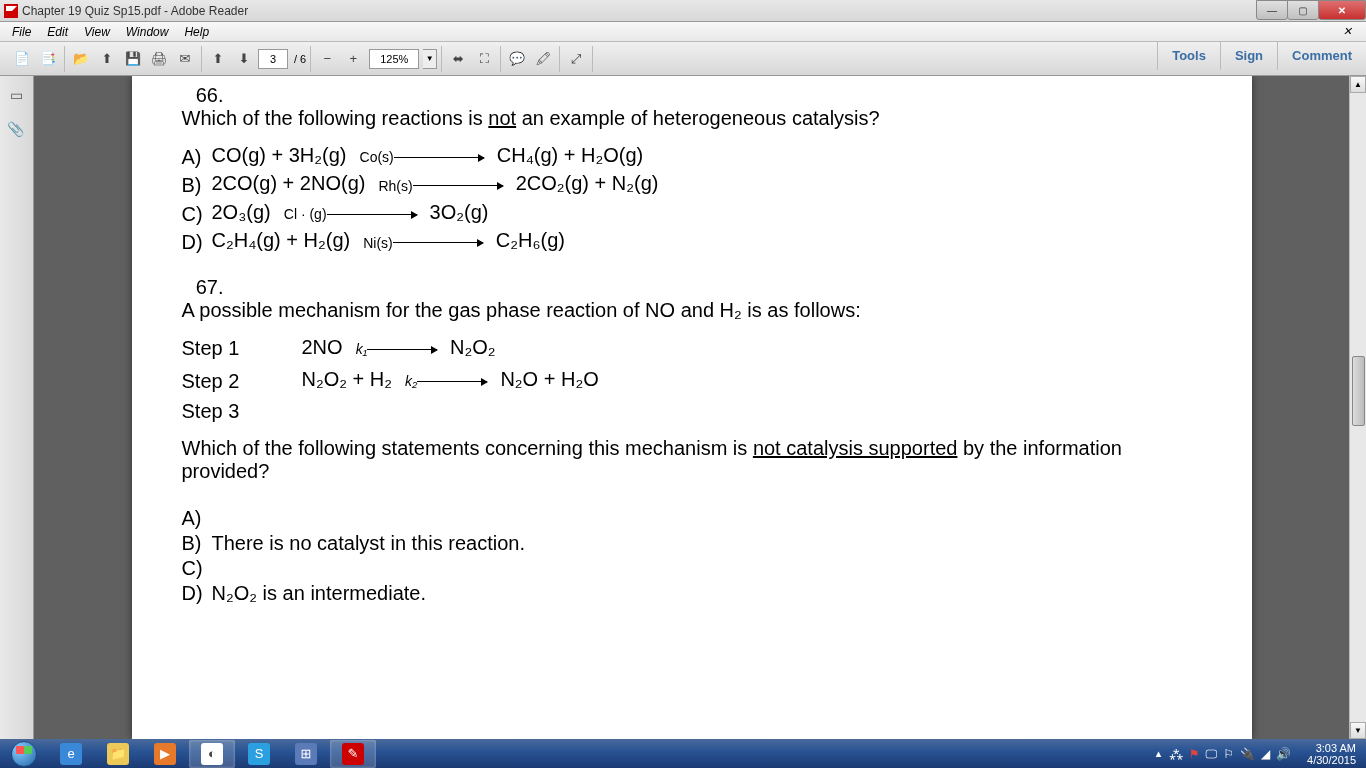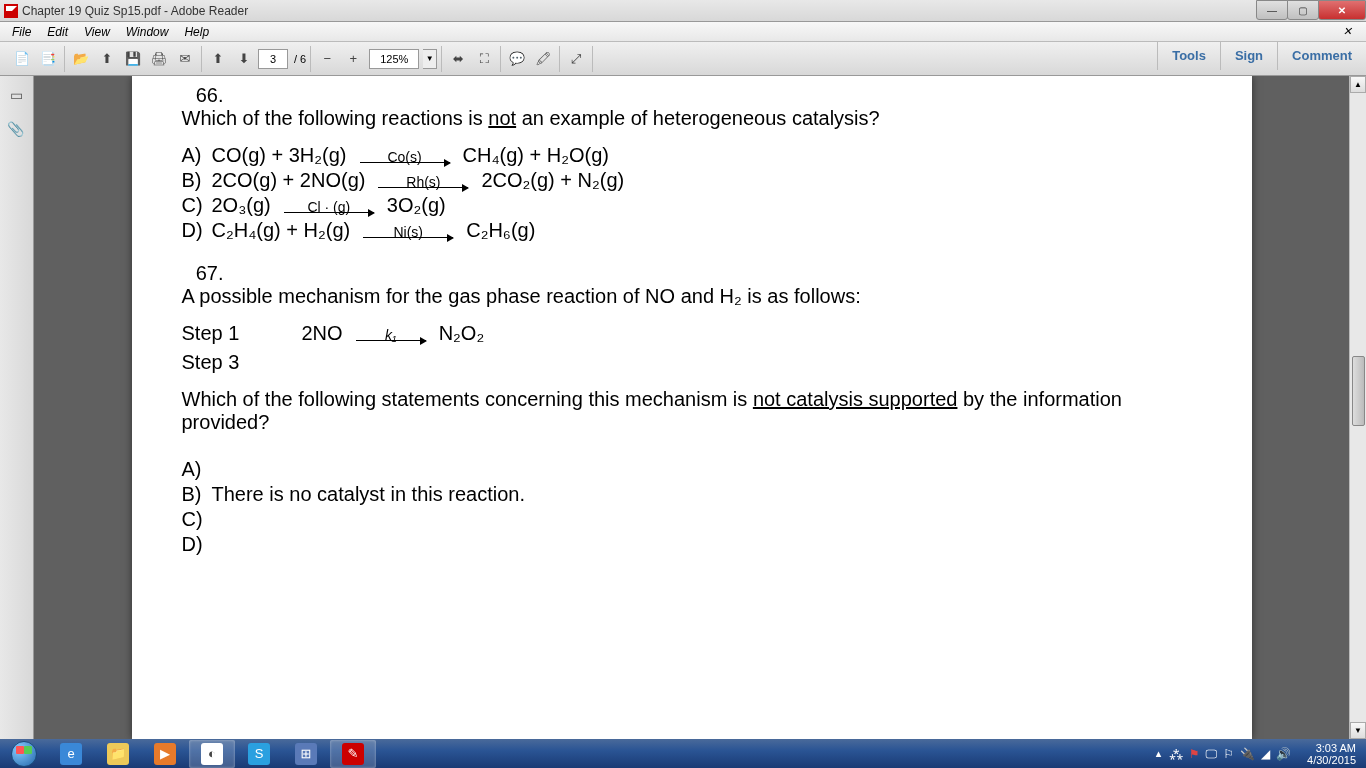--- a/index.html
+++ b/index.html
@@ -33,21 +33,21 @@
 .page-area { flex: 1; display: flex; justify-content: center; overflow: hidden; position: relative; }
 .page { width: 1120px; background: #fff; box-shadow: 0 0 8px rgba(0,0,0,0.5); padding: 8px 50px 20px 50px; font-family: "Times New Roman", serif; font-size: 20px; color: #000; }
 .qnum { display: inline-block; width: 42px; text-align: right; vertical-align: top; }
 .qtext { display: inline-block; width: 980px; vertical-align: top; }
 .q { margin-bottom: 18px; }
 .opts { margin-top: 14px; }
 .opt-row { display: flex; align-items: center; margin-bottom: 2px; }
 .opt-label { width: 30px; }
 .eqn { font-family: "Times New Roman", serif; }
 .ital { font-style: italic; }
-.arrow-wrap { display: inline-flex; flex-direction: column; align-items: center; margin: 0 8px; vertical-align: middle; }
+.arrow-wrap { display: inline-flex; flex-direction: row; align-items: center; margin: 8px 8px; vertical-align: middle; }
 .arrow-top { font-size: 14px; line-height: 10px; }
 .arrow-line { width: 90px; border-top: 1px solid #000; position: relative; }
 .arrow-line::after { content: ""; position: absolute; right: -1px; top: -4px; border-left: 7px solid #000; border-top: 4px solid transparent; border-bottom: 4px solid transparent; }
 .arrow-line.sm { width: 70px; }
 .underline { text-decoration: underline; }
 .steps { margin-top: 14px; margin-bottom: 14px; }
 .step-row { display: flex; align-items: center; margin-bottom: 6px; }
 .step-label { width: 120px; }
 .scrollbar-v { width: 17px; background: #e8e8e8; border-left: 1px solid #bbb; position: relative; }
 .scroll-btn { height: 17px; background: linear-gradient(to bottom,#f8f8f8,#ddd); border: 1px solid #aaa; display: flex; align-items: center; justify-content: center; font-size: 8px; cursor: pointer;}
@@ -191,39 +191,49 @@
             <div class="step-row">
               <span class="step-label">Step 1</span>
               <span class="eqn"><span>2NO</span>
               <span class="arrow-wrap">
                     <span class="arrow-top ital">k₁</span>
                     <span class="arrow-line sm"></span>
                   </span>
               <span>N₂O₂</span></span>
             </div>
             <div class="step-row">
+              <span class="step-label">Step 2</span>
+              <span class="eqn"><span>N₂O₂ + H₂</span>
+              <span class="arrow-wrap">
+                    <span class="arrow-top ital">k₂</span>
+                    <span class="arrow-line sm"></span>
+                  </span>
+              <span>N₂O + H₂O</span></span>
+            </div>
+            <div class="step-row">
               <span class="step-label">Step 3</span>
             </div>
           </div>
           <div>
             <span>Which of the following statements concerning this mechanism is </span><span class="underline">not catalysis supported</span><span> by the information provided?</span>
           </div>
           <div class="opts" style="margin-top:24px;">
             <div class="opt-row">
                 <span class="opt-label">A)</span>
               </div>
             <div class="opt-row">
                 <span class="opt-label">B)</span>
                 <span>There is no catalyst in this reaction.</span>
               </div>
             <div class="opt-row">
                 <span class="opt-label">C)</span>
               </div>
             <div class="opt-row">
                 <span class="opt-label">D)</span>
+                <span>N₂O₂ is an intermediate.</span>
               </div>
           </div>
         </span>
       </div>
 
     </div>
   </div>
   <div class="scrollbar-v">
     <div class="scroll-btn">▲</div>
     <div class="scroll-thumb"></div>

